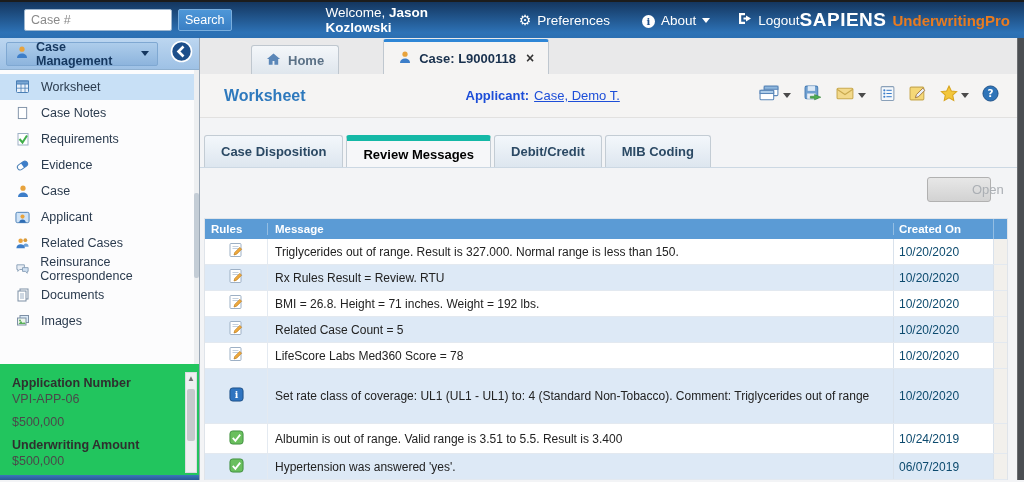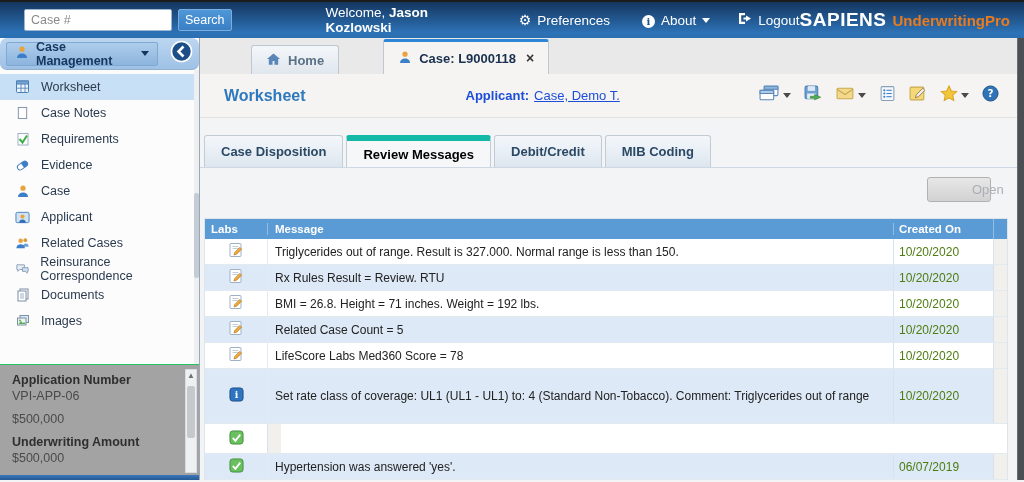--- a/index.html
+++ b/index.html
@@ -29,34 +29,34 @@
   .brand-sub { font-size:15px; font-weight:bold; }
   .ci { display:inline-flex; width:13px; height:13px; border-radius:50%; background:#fff; color:#1c4e8a;
     font-size:10px; font-weight:bold; align-items:center; justify-content:center; font-family:"DejaVu Serif",serif; }
 
   
   .body { display:flex; height:442px; }
 
   
   .sidebar { width:200px; border-right:1px solid #9aa7b5; display:flex; flex-direction:column; background:#fcfcfd; }
   .side-header { height:32px; flex:none; background:linear-gradient(#bcd6f0,#9ec1e5);
-    border-bottom:1px solid #8fb0d0; display:flex; align-items:center; padding:0 6px;border-radius:7px; }
+    border-bottom:1px solid #8fb0d0; display:flex; align-items:center; padding:0 6px; }
   .module-btn { display:flex; align-items:center; gap:7px; height:24px; width:152px; padding:0 8px;
     background:linear-gradient(#aecdeb,#8db4dd); border:1px solid #7fa8d2; border-radius:2px;
     color:#15375f; font-size:12.5px; font-weight:bold; }
   .module-btn .caret { color:#15375f; margin-left:auto; }
   .back-btn { margin-left:auto; width:24px; height:24px; display:flex; align-items:center; justify-content:center; }
   .side-menu { flex:1; position:relative; padding-top:4px; overflow:hidden; }
   .menu-item { height:26px; display:flex; align-items:center; gap:10px; padding-left:14px;
     font-size:12.5px; color:#2b3b4e; cursor:default; }
   .menu-item.selected { background:#c8e0f6; }
   .menu-item .mi-icon { width:17px; display:flex; justify-content:center; }
   .menu-scroll { position:absolute; right:0; top:0; bottom:0; width:5px; background:#edeff1; }
   .menu-scroll .thumb { position:absolute; top:42%; height:85px; width:5px; background:#c4cdd6; border-radius:2px; }
-  .side-summary { flex:none; height:111px; border-top:1px solid #22c55e; background:#a3a3a3;
+  .side-summary { flex:none; height:111px; border-top:4px solid #22c55e; background:#22c55e;
     padding:8px 20px 0 12px; position:relative; overflow:hidden; }
   .sum-item { margin-bottom:9px; }
   .sum-label { font-size:12.5px; font-weight:bold; color:#2f2f2f; }
   .sum-value { font-size:12.5px; color:#4a4a4a; margin-top:2px; }
   .sum-scroll { position:absolute; right:2px; top:4px; bottom:2px; width:12px; background:#eef0f1; border:1px solid #dadde0; }
   .sum-scroll .arrow { display:block; text-align:center; font-size:8px; color:#707070; line-height:12px; }
   .sum-scroll .thumb { position:absolute; top:16px; left:1px; width:8px; height:52px; background:#c6c9cc; border-radius:2px; }
   .side-strip { flex:none; height:5px; background:linear-gradient(#3a77bb,#275a94); }
 
   
@@ -99,21 +99,21 @@
   .c-date { width:100px; padding-left:5px; flex:none; }
   .c-extra{ width:14px; flex:none; align-self:stretch; }
   .t-head .c-msg, .t-head .c-date, .t-head .c-extra { border-left:1px solid rgba(255,255,255,0.35); }
   .t-row { height:26px; display:flex; align-items:center; background:#fff; border-bottom:1px solid #e3e9f0;
     font-size:12px; color:#222; }
   .t-row:nth-child(even) { background:#dde9f6; }
   .t-row:nth-child(6) { height:55px; }
   .t-row:nth-child(7) { height:30px; }
   .t-row .c-type { display:flex; justify-content:center; padding-left:0; align-self:stretch; align-items:center; }
   .t-row .c-msg { border-left:1px solid #e4eaf1; align-self:stretch; display:flex; align-items:center; }
-  .t-row .c-date { border-left:1px solid #d9e2ec; align-self:stretch; display:flex; align-items:center; color:#4d7c0f; }
+  .t-row .c-date { border-left:1px solid #d9e2ec; align-self:stretch; display:flex; align-items:center; color:#0c4a6e; }
   .t-row .c-extra { border-left:1px solid #d9e2ec; background:#f2f0ec; }
 </style>
 </head>
 <body>
 
 <div class="app">
 
   <header class="topbar">
     <input class="case-input" placeholder="Case #" style="">
     <button class="search-btn">Search</button>
@@ -394,21 +394,21 @@
               <span>MIB Coding</span>
             </div>
         </div>
 
         <div class="action-row">
           <button class="open-btn">Open</button>
         </div>
 
         <div class="msg-table">
           <div class="t-head">
-            <div class="c-type">Labs</div>
+            <div class="c-type">Rules</div>
             <div class="c-msg">Message</div>
             <div class="c-date">Created On</div>
             <div class="c-extra"></div>
           </div>
           <div class="t-body">
             <div class="t-row">
                 <div class="c-type">
                   <span><svg width="16" height="16" viewBox="0 0 16 16">
                       <rect x="2" y="1.5" width="11" height="13" rx="1" fill="#fff" stroke="#9db0c5"></rect>
                       <line x1="4.5" y1="4.5" x2="10.5" y2="4.5" stroke="#c3cfdd"></line>
@@ -483,20 +483,22 @@
                 <div class="c-date">10/20/2020</div>
                 <div class="c-extra"></div>
               </div>
               <div class="t-row">
                 <div class="c-type">
                   <span><svg width="15" height="15" viewBox="0 0 16 16">
                       <rect x="1" y="1" width="14" height="14" rx="3" fill="#6abf5e" stroke="#3f8f3f"></rect>
                       <path d="M4 8.5l2.8 3L12 5" fill="none" stroke="#fff" stroke-width="2"></path>
                     </svg></span>
                 </div>
+                <div class="c-msg">Albumin is out of range. Valid range is 3.51 to 5.5. Result is 3.400</div>
+                <div class="c-date">10/24/2019</div>
                 <div class="c-extra"></div>
               </div>
               <div class="t-row">
                 <div class="c-type">
                   <span><svg width="15" height="15" viewBox="0 0 16 16">
                       <rect x="1" y="1" width="14" height="14" rx="3" fill="#6abf5e" stroke="#3f8f3f"></rect>
                       <path d="M4 8.5l2.8 3L12 5" fill="none" stroke="#fff" stroke-width="2"></path>
                     </svg></span>
                 </div>
                 <div class="c-msg">Hypertension was answered 'yes'.</div>

